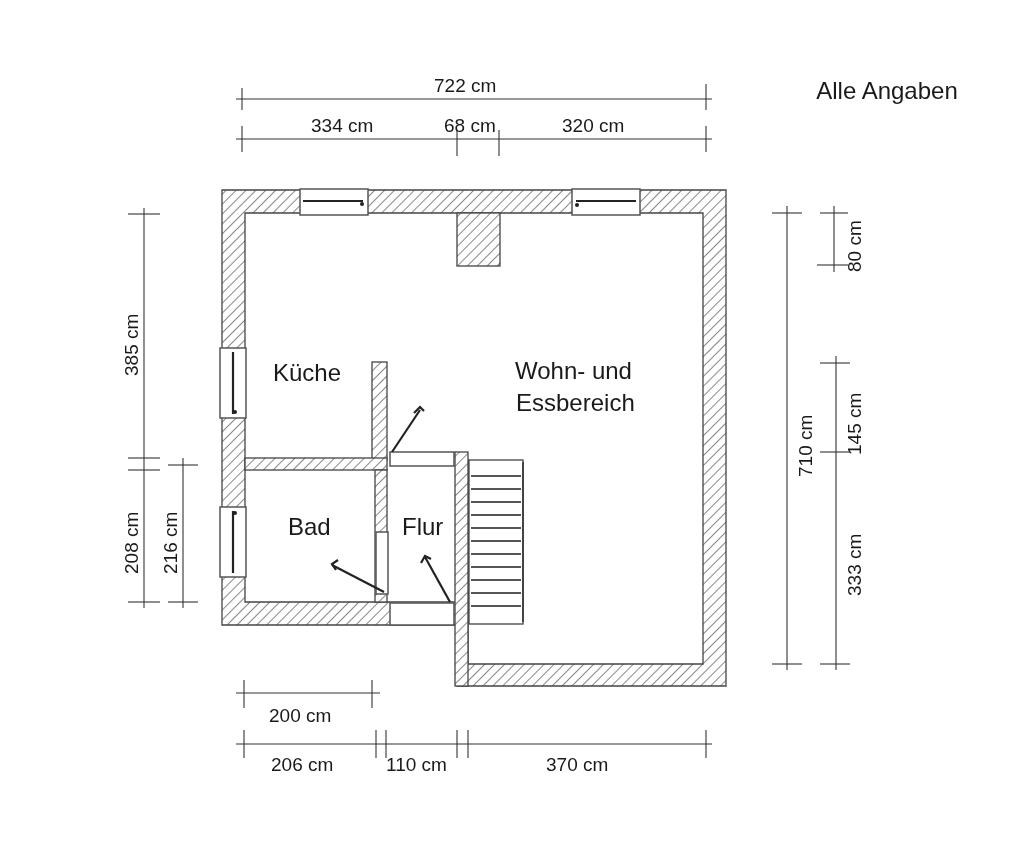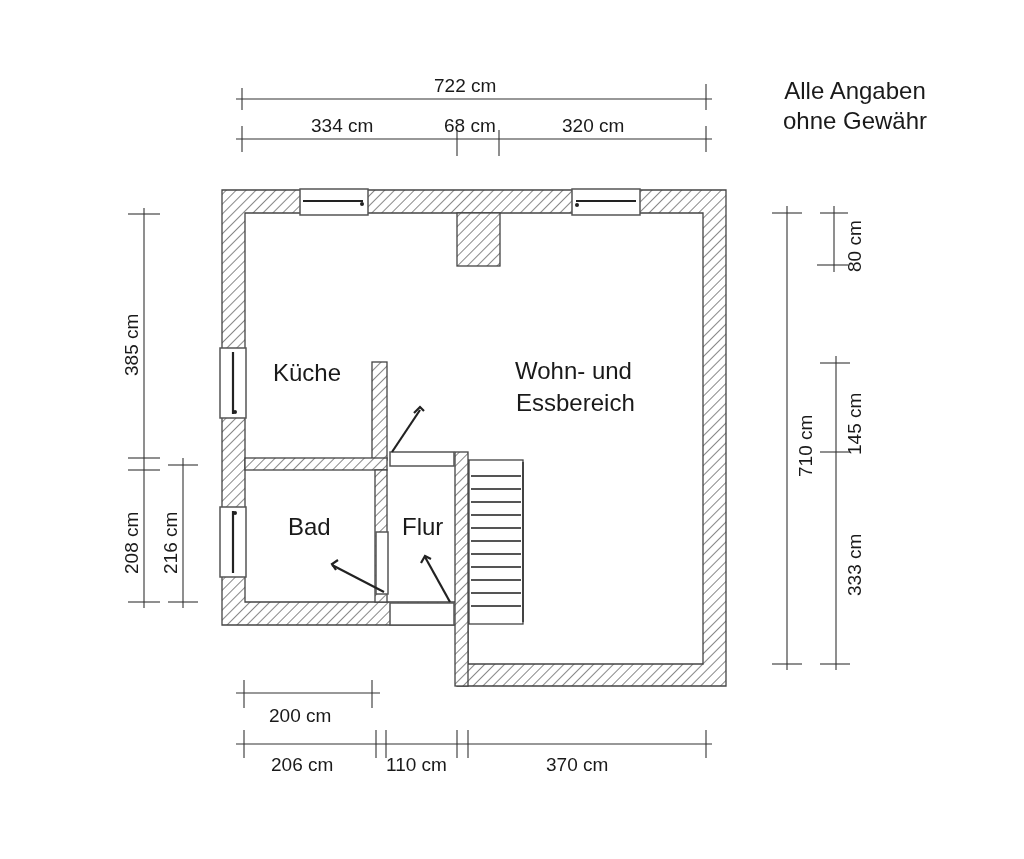--- a/index.html
+++ b/index.html
@@ -1,35 +1,34 @@
 <!DOCTYPE html>
 <html><head>
 <meta charset="utf-8">
 <style>
   html, body { margin: 0; padding: 0; background: #ffffff; }
   body { width: 1024px; height: 859px; overflow: hidden; position: relative; font-family: "Liberation Sans", sans-serif; }
   #plan { position: absolute; left: 0; top: 0; width: 1024px; height: 859px; }
   .lbl { font-family: "Liberation Sans", sans-serif; fill: #1a1a1a; }
   .room { font-size: 24px; }
   .dim { font-size: 19px; }
-  .note { position: absolute; left: 760px; top: 76px; width: 190px; text-align: center; font-size: 24px; line-height: 30px; color: #1a1a1a; }
+  .note { position: absolute; left: 792px; top: 76px; width: 190px; text-align: center; font-size: 24px; line-height: 30px; color: #1a1a1a; }
   .wall { fill: url(#hatch); stroke: #444; stroke-width: 1.3; }
   .dl { stroke: #333; stroke-width: 1.1; fill: none; }
   .win { fill: #fff; stroke: #555; stroke-width: 1.5; }
   .sash { stroke: #222; stroke-width: 2.2; }
   .stair { fill: #fff; stroke: #444; stroke-width: 1.3; }
   .tread { stroke: #555; stroke-width: 2; }
   .door { stroke: #222; stroke-width: 2.2; fill: none; }
 </style>
 </head>
 <body>
 
 <div class="note">
   <div>Alle Angaben</div>
-  <div>ohne Gewähr</div>
 </div>
 
 <svg id="plan" viewBox="0 0 1024 859" xmlns="http://www.w3.org/2000/svg">
   <defs>
     <pattern id="hatch" patternUnits="userSpaceOnUse" width="7" height="7" patternTransform="rotate(45)">
       <rect width="7" height="7" fill="#fff"></rect>
       <line x1="0" y1="0" x2="0" y2="7" stroke="#555" stroke-width="1.4"></line>
     </pattern>
   </defs>
 

